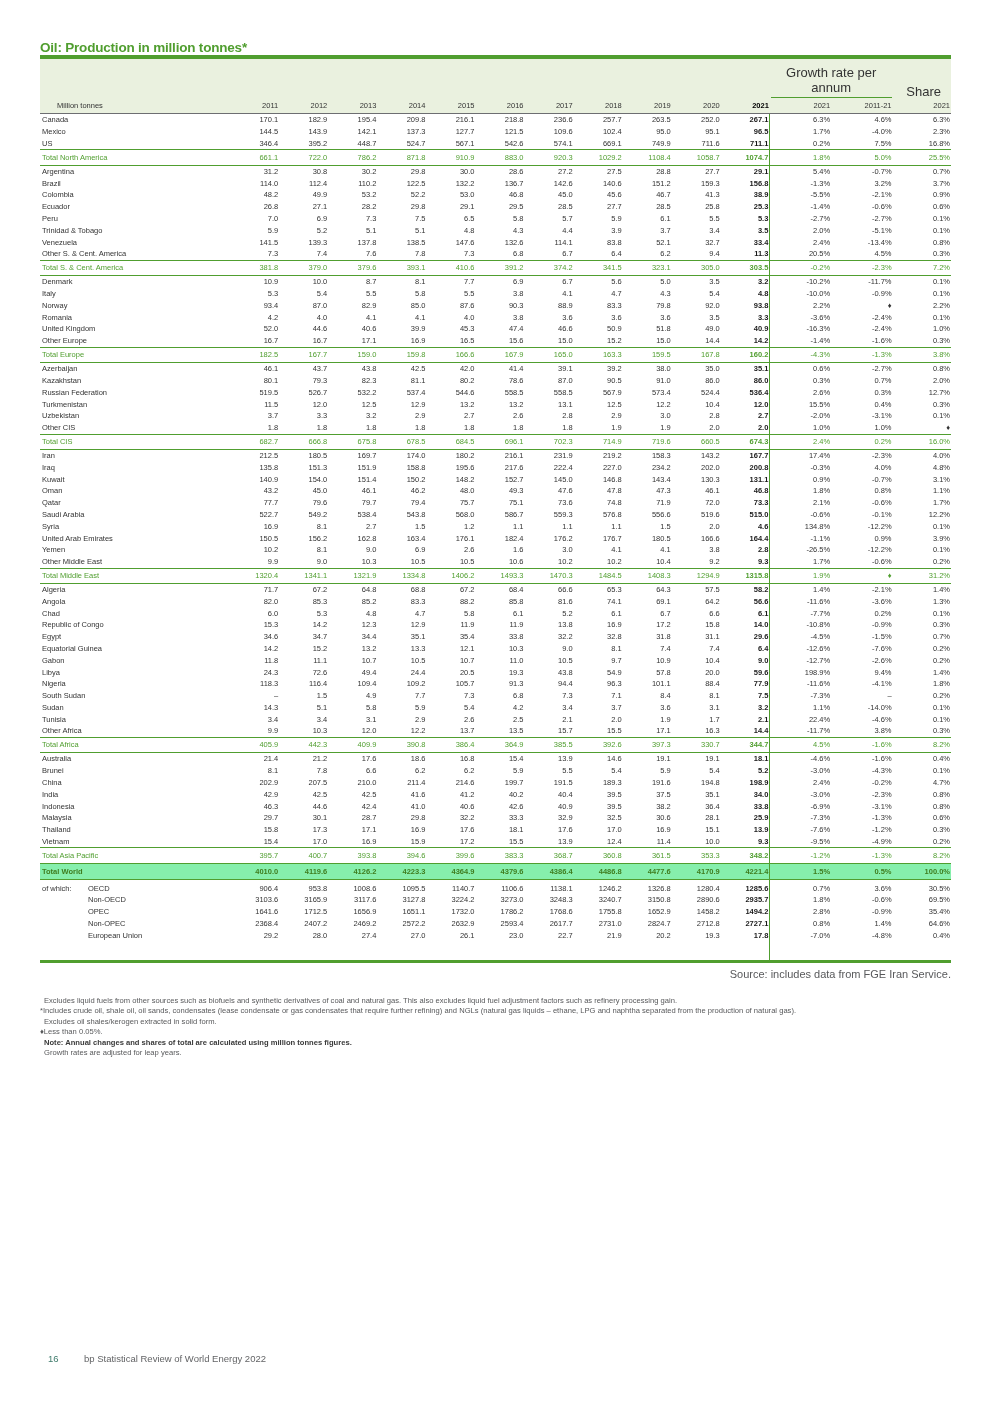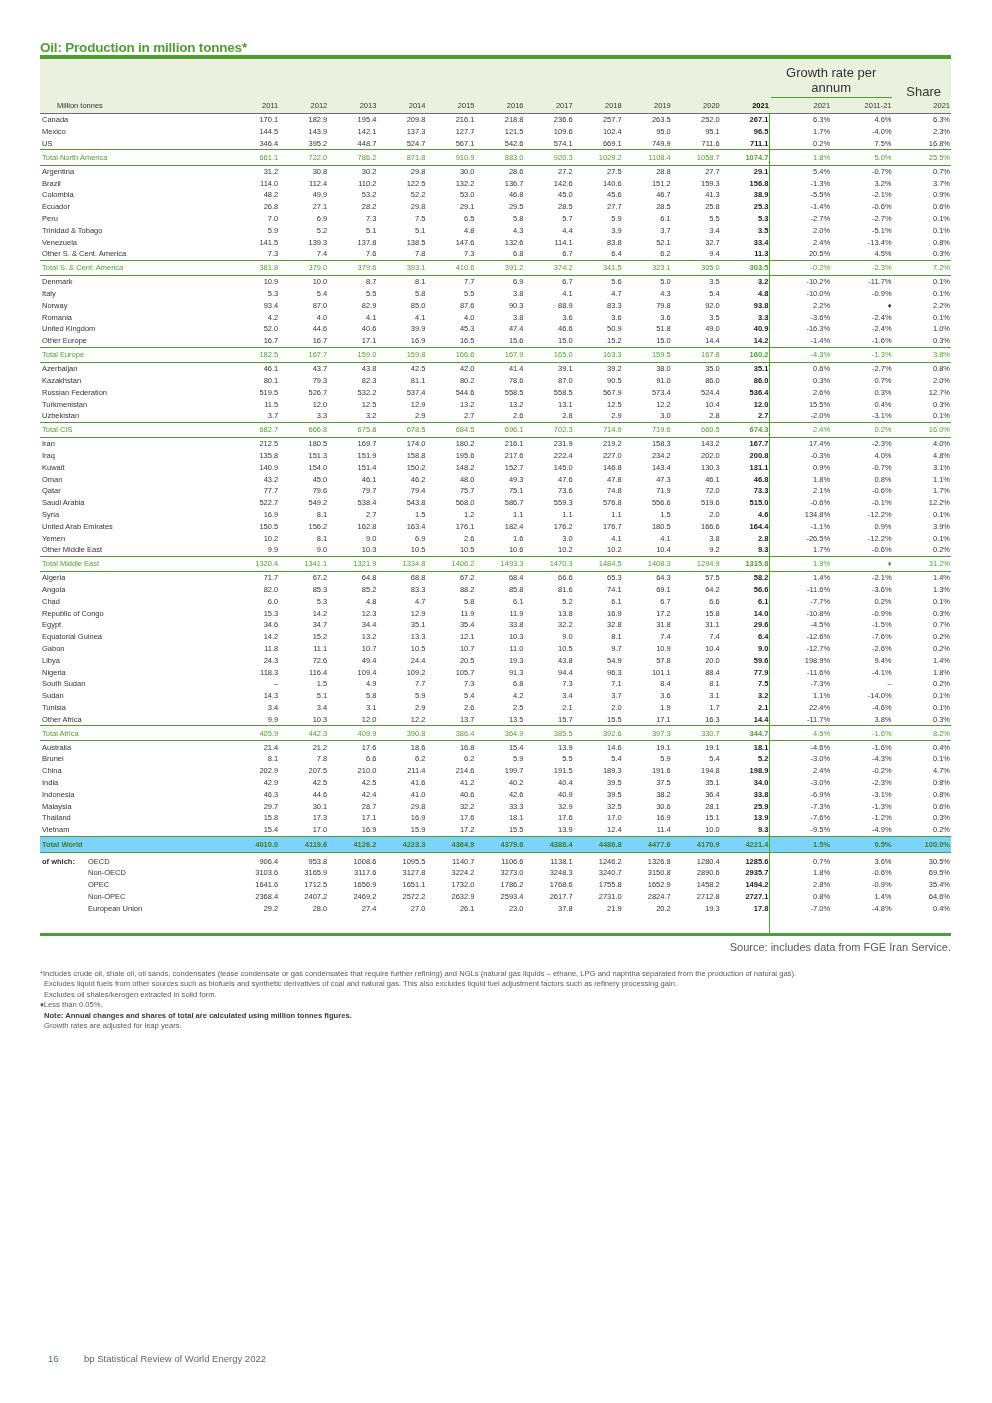--- a/index.html
+++ b/index.html
@@ -43,28 +43,28 @@
 
   td { padding: 1.4px 1px; line-height: 9px; }
   td.label { text-align: left; padding-left: 2px; white-space: nowrap; overflow: hidden; }
   td.num { text-align: right; white-space: nowrap; }
   td.y21 { font-weight: bold; color: #1a1a1a; border-right: 1px solid #509E2F; }
 
   tr.total td { color: #509E2F; border-top: 1px solid #509E2F; border-bottom: 1px solid #509E2F; padding-top: 2.6px; padding-bottom: 2.6px; }
   tr.total td.y21 { color: #509E2F; }
   tr.world td {
     color: #3f7d1f; font-weight: bold;
-    background: #7dd3fc;
+    background: #86efac;
     border-top: 1px solid #509E2F; border-bottom: 1px solid #509E2F;
     padding-top: 3px; padding-bottom: 3px;
   }
   tr.world td.y21 { color: #3f7d1f; }
   tr.ofwhich-first td { padding-top: 4px; }
   tr.ofwhich td.label, tr.ofwhich-first td.label { color: #333; }
-  td.label .prefix { display: inline-block; width: 46px; font-weight: bold; }
+  td.label .prefix { display: inline-block; width: 46px; }
   tr.ofwhich td.label { padding-left: 48px; }
   tr.last-row td { border-bottom: 3px solid #509E2F; padding-bottom: 20px; }
 
   .source-line {
     text-align: right;
     font-size: 11px;
     color: #58595B;
     margin-top: 5px;
   }
   .footnotes { margin-top: 16px; font-size: 7.6px; color: #58595B; line-height: 10.5px; padding-left: 4px; }
@@ -545,20 +545,37 @@
             <td class="num">2.6</td>
             <td class="num">2.8</td>
             <td class="num">2.9</td>
             <td class="num">3.0</td>
             <td class="num">2.8</td>
             <td class="num y21">2.7</td>
             <td class="num">-2.0%</td>
             <td class="num">-3.1%</td>
             <td class="num">0.1%</td>
           </tr>
+          <tr class="country">
+            <td class="label">Other CIS</td>
+            <td class="num">1.8</td>
+            <td class="num">1.8</td>
+            <td class="num">1.8</td>
+            <td class="num">1.8</td>
+            <td class="num">1.8</td>
+            <td class="num">1.8</td>
+            <td class="num">1.8</td>
+            <td class="num">1.9</td>
+            <td class="num">1.9</td>
+            <td class="num">2.0</td>
+            <td class="num y21">2.0</td>
+            <td class="num">1.0%</td>
+            <td class="num">1.0%</td>
+            <td class="num">♦</td>
+          </tr>
           <tr class="total">
             <td class="label">Total CIS</td>
             <td class="num">682.7</td>
             <td class="num">666.8</td>
             <td class="num">675.8</td>
             <td class="num">678.5</td>
             <td class="num">684.5</td>
             <td class="num">696.1</td>
             <td class="num">702.3</td>
             <td class="num">714.9</td>
@@ -1123,20 +1140,37 @@
             <td class="num">15.5</td>
             <td class="num">13.9</td>
             <td class="num">12.4</td>
             <td class="num">11.4</td>
             <td class="num">10.0</td>
             <td class="num y21">9.3</td>
             <td class="num">-9.5%</td>
             <td class="num">-4.9%</td>
             <td class="num">0.2%</td>
           </tr>
+          <tr class="total">
+            <td class="label">Total Asia Pacific</td>
+            <td class="num">395.7</td>
+            <td class="num">400.7</td>
+            <td class="num">393.8</td>
+            <td class="num">394.6</td>
+            <td class="num">399.6</td>
+            <td class="num">383.3</td>
+            <td class="num">368.7</td>
+            <td class="num">360.8</td>
+            <td class="num">361.5</td>
+            <td class="num">353.3</td>
+            <td class="num y21">348.2</td>
+            <td class="num">-1.2%</td>
+            <td class="num">-1.3%</td>
+            <td class="num">8.2%</td>
+          </tr>
           <tr class="world">
             <td class="label">Total World</td>
             <td class="num">4010.0</td>
             <td class="num">4119.6</td>
             <td class="num">4126.2</td>
             <td class="num">4223.3</td>
             <td class="num">4364.9</td>
             <td class="num">4379.6</td>
             <td class="num">4386.4</td>
             <td class="num">4486.8</td>
@@ -1216,37 +1250,37 @@
             <td class="num">64.6%</td>
           </tr>
           <tr class="ofwhich last-row">
             <td class="label">European Union</td>
             <td class="num">29.2</td>
             <td class="num">28.0</td>
             <td class="num">27.4</td>
             <td class="num">27.0</td>
             <td class="num">26.1</td>
             <td class="num">23.0</td>
-            <td class="num">37.8</td>
+            <td class="num">22.7</td>
             <td class="num">21.9</td>
             <td class="num">20.2</td>
             <td class="num">19.3</td>
             <td class="num y21">17.8</td>
             <td class="num">-7.0%</td>
             <td class="num">-4.8%</td>
             <td class="num">0.4%</td>
           </tr>
         </tbody>
     </table>
 
     <div class="source-line">Source: includes data from FGE Iran Service.</div>
 
     <div class="footnotes" id="footnotes">
+        <div class="fn">Excludes liquid fuels from other sources such as biofuels and synthetic derivatives of coal and natural gas. This also excludes liquid fuel adjustment factors such as refinery processing gain.</div>
         <div class="fn hang">*Includes crude oil, shale oil, oil sands, condensates (lease condensate or gas condensates that require further refining) and NGLs (natural gas liquids – ethane, LPG and naphtha separated from the production of natural gas).</div>
-        <div class="fn">Excludes liquid fuels from other sources such as biofuels and synthetic derivatives of coal and natural gas. This also excludes liquid fuel adjustment factors such as refinery processing gain.</div>
         <div class="fn">Excludes oil shales/kerogen extracted in solid form.</div>
         <div class="fn hang">♦Less than 0.05%.</div>
         <div class="fn bold">Note: Annual changes and shares of total are calculated using million tonnes figures.</div>
         <div class="fn">Growth rates are adjusted for leap years.</div>
       </div>
   </div>
 
   <div class="footer">
     <span class="pagenum">16</span><span>bp Statistical Review of World Energy 2022</span>
   </div>

